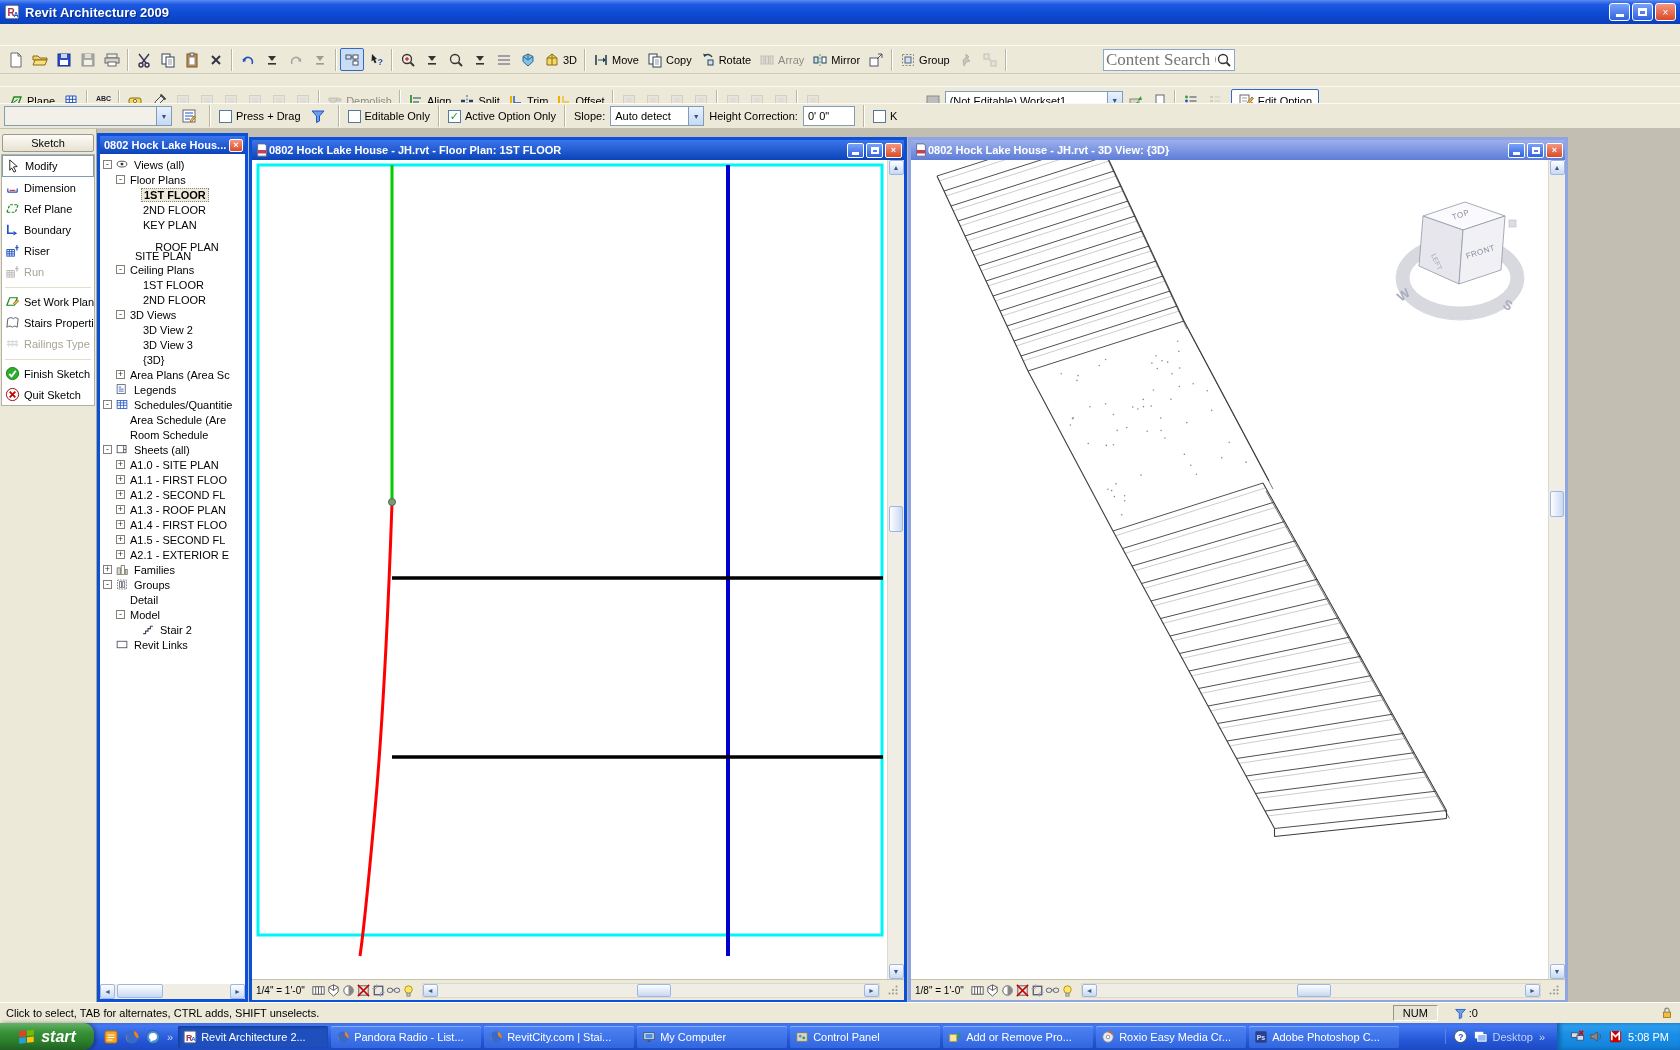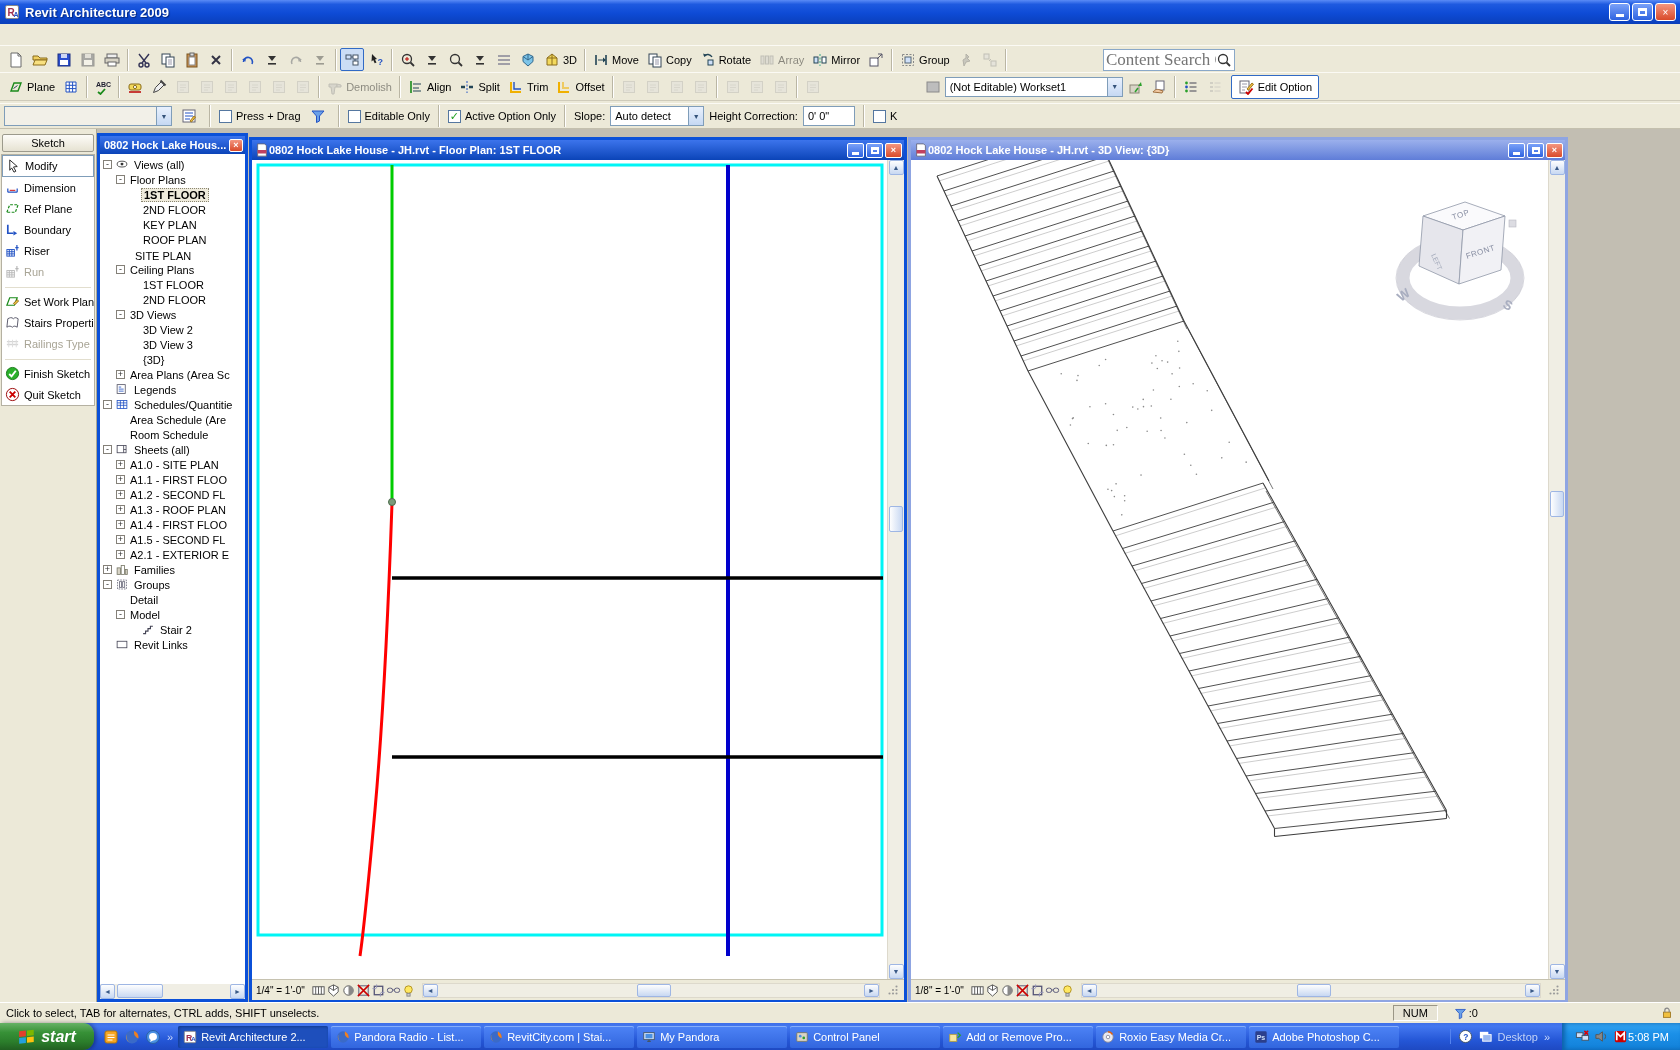--- a/index.html
+++ b/index.html
@@ -17,21 +17,21 @@
   .wbtn.close{background:linear-gradient(#F49680,#D94A2A)}
   .minglyph{width:8px;height:3px;background:#fff;margin-top:7px}
   .maxglyph{width:9px;height:8px;border:2px solid #fff;border-top-width:3px}
   
   .menubar{position:absolute;top:24px;left:0;right:0;height:21px;background:#F2EFE3;display:flex;
     align-items:center;padding-left:5px;border-bottom:1px solid #fff}
   .menu-item{padding:3px 9px}
   .tb{position:absolute;left:0;right:0;background:#ECE9D8;display:flex;align-items:center;padding-left:4px;
     border-top:1px solid #FBFAF4;border-bottom:1px solid #CFCBBA}
   .tb1{top:45px;height:29px}
-  .tb2{top:72px;height:29px}
+  .tb2{top:86px;height:29px}
   .tbseg{display:flex;align-items:center}
   .tbtn{height:23px;min-width:23px;padding:0 3px;display:flex;align-items:center;gap:3px;border:1px solid transparent;
     border-radius:2px;white-space:nowrap}
   .tbtn.pressed{border:1px solid #316AC5;background:#CBDDF5}
   .tbtn.disabled{opacity:.42;filter:grayscale(.9)}
   .tsep{width:0;height:22px;border-left:1px solid #BAB6A4;border-right:1px solid #FFF;margin:0 3px}
   .tgap{width:96px}
   .gicon{width:16px;height:16px;display:inline-block;line-height:0;flex:none}
   .gicon svg{width:100%;height:100%}
   .searchbox{margin-left:auto;margin-right:445px;width:132px;height:22px;border:1px solid #8AA8C8;background:#fff;
@@ -133,21 +133,21 @@
   .chev{color:#CBDAFA;font-size:11px;margin:0 5px 0 1px}
   .tasks{flex:1;display:flex;align-items:center;gap:3px;min-width:0;overflow:hidden;padding-right:3px}
   .taskbtn{flex:1;max-width:150px;min-width:0;height:22px;border-radius:2px;display:flex;align-items:center;gap:4px;
     padding:0 5px;color:#fff;white-space:nowrap;overflow:hidden;background:linear-gradient(#4D83F6,#3266DE);
     box-shadow:inset 0 1px 0 #86AEFA}
   .taskbtn.active{background:#1E4FBC;box-shadow:inset 1px 1px 3px #123A8E}
   .taskbtn .gicon{width:14px;height:14px}
   .deskzone{display:flex;align-items:center;gap:5px;padding:0 7px;border-left:1px solid #5583EE;flex:none}
   .deskzone .gicon{width:15px;height:15px}
   .desktop-lbl{color:#C2D2F6}
-  .tray{height:27px;flex:none;display:flex;align-items:center;padding:0 11px 0 13px;color:#fff;
+  .tray{height:27px;flex:none;display:flex;align-items:center;gap:5px;padding:0 11px 0 13px;color:#fff;
     background:linear-gradient(180deg,#35A4F2 0%,#1B90E8 40%,#1280D8 100%);box-shadow:inset 3px 0 4px #0E62AA}
   .tray .gicon{width:15px;height:15px}
   .lbl{white-space:nowrap}
 </style>
 </head>
 <body>
 
 <div class="screen">
 
   <div class="titlebar">
@@ -915,21 +915,21 @@
           <span class="tlabel">1ST FLOOR</span>
         </div>
         <div class="trow" style="padding-left: 29px;">
           <span class="texp none"></span>
           <span class="tlabel">2ND FLOOR</span>
         </div>
         <div class="trow" style="padding-left: 29px;">
           <span class="texp none"></span>
           <span class="tlabel">KEY PLAN</span>
         </div>
-        <div class="trow" style="padding-left: 29px;">
+        <div class="trow" style="padding-left: 29px; flex-direction: column;">
           <span class="texp none"></span>
           <span class="tlabel">ROOF PLAN</span>
         </div>
         <div class="trow" style="padding-left: 21px; align-items: flex-end;">
           <span class="texp none"></span>
           <span class="tlabel">SITE PLAN</span>
         </div>
         <div class="trow" style="padding-left: 16px;">
           <span class="texp">-</span>
           <span class="tlabel">Ceiling Plans</span>
@@ -1515,21 +1515,21 @@
           <span>RevitCity.com | Stai...</span>
         </div>
         <div class="taskbtn">
           <span class="gicon">
             <svg viewBox="0 0 16 16" xmlns="http://www.w3.org/2000/svg">
               <rect x="2" y="3" width="12" height="8" fill="#cfe0f8" stroke="#456"></rect>
               <rect x="4" y="4.5" width="8" height="5" fill="#4a90e2"></rect>
               <path d="M6 13h4M8 11v2" stroke="#456" stroke-width="1.5"></path>
             </svg>
           </span>
-          <span>My Pandora</span>
+          <span>My Computer</span>
         </div>
         <div class="taskbtn">
           <span class="gicon">
             <svg viewBox="0 0 16 16" xmlns="http://www.w3.org/2000/svg">
               <rect x="2" y="3" width="12" height="10" rx="1" fill="#d8d4c6" stroke="#776"></rect>
               <circle cx="6" cy="7" r="1.5" fill="#4a90e2"></circle>
               <circle cx="10" cy="9" r="1.5" fill="#2aa02a"></circle>
             </svg>
           </span>
           <span>Control Panel</span>

